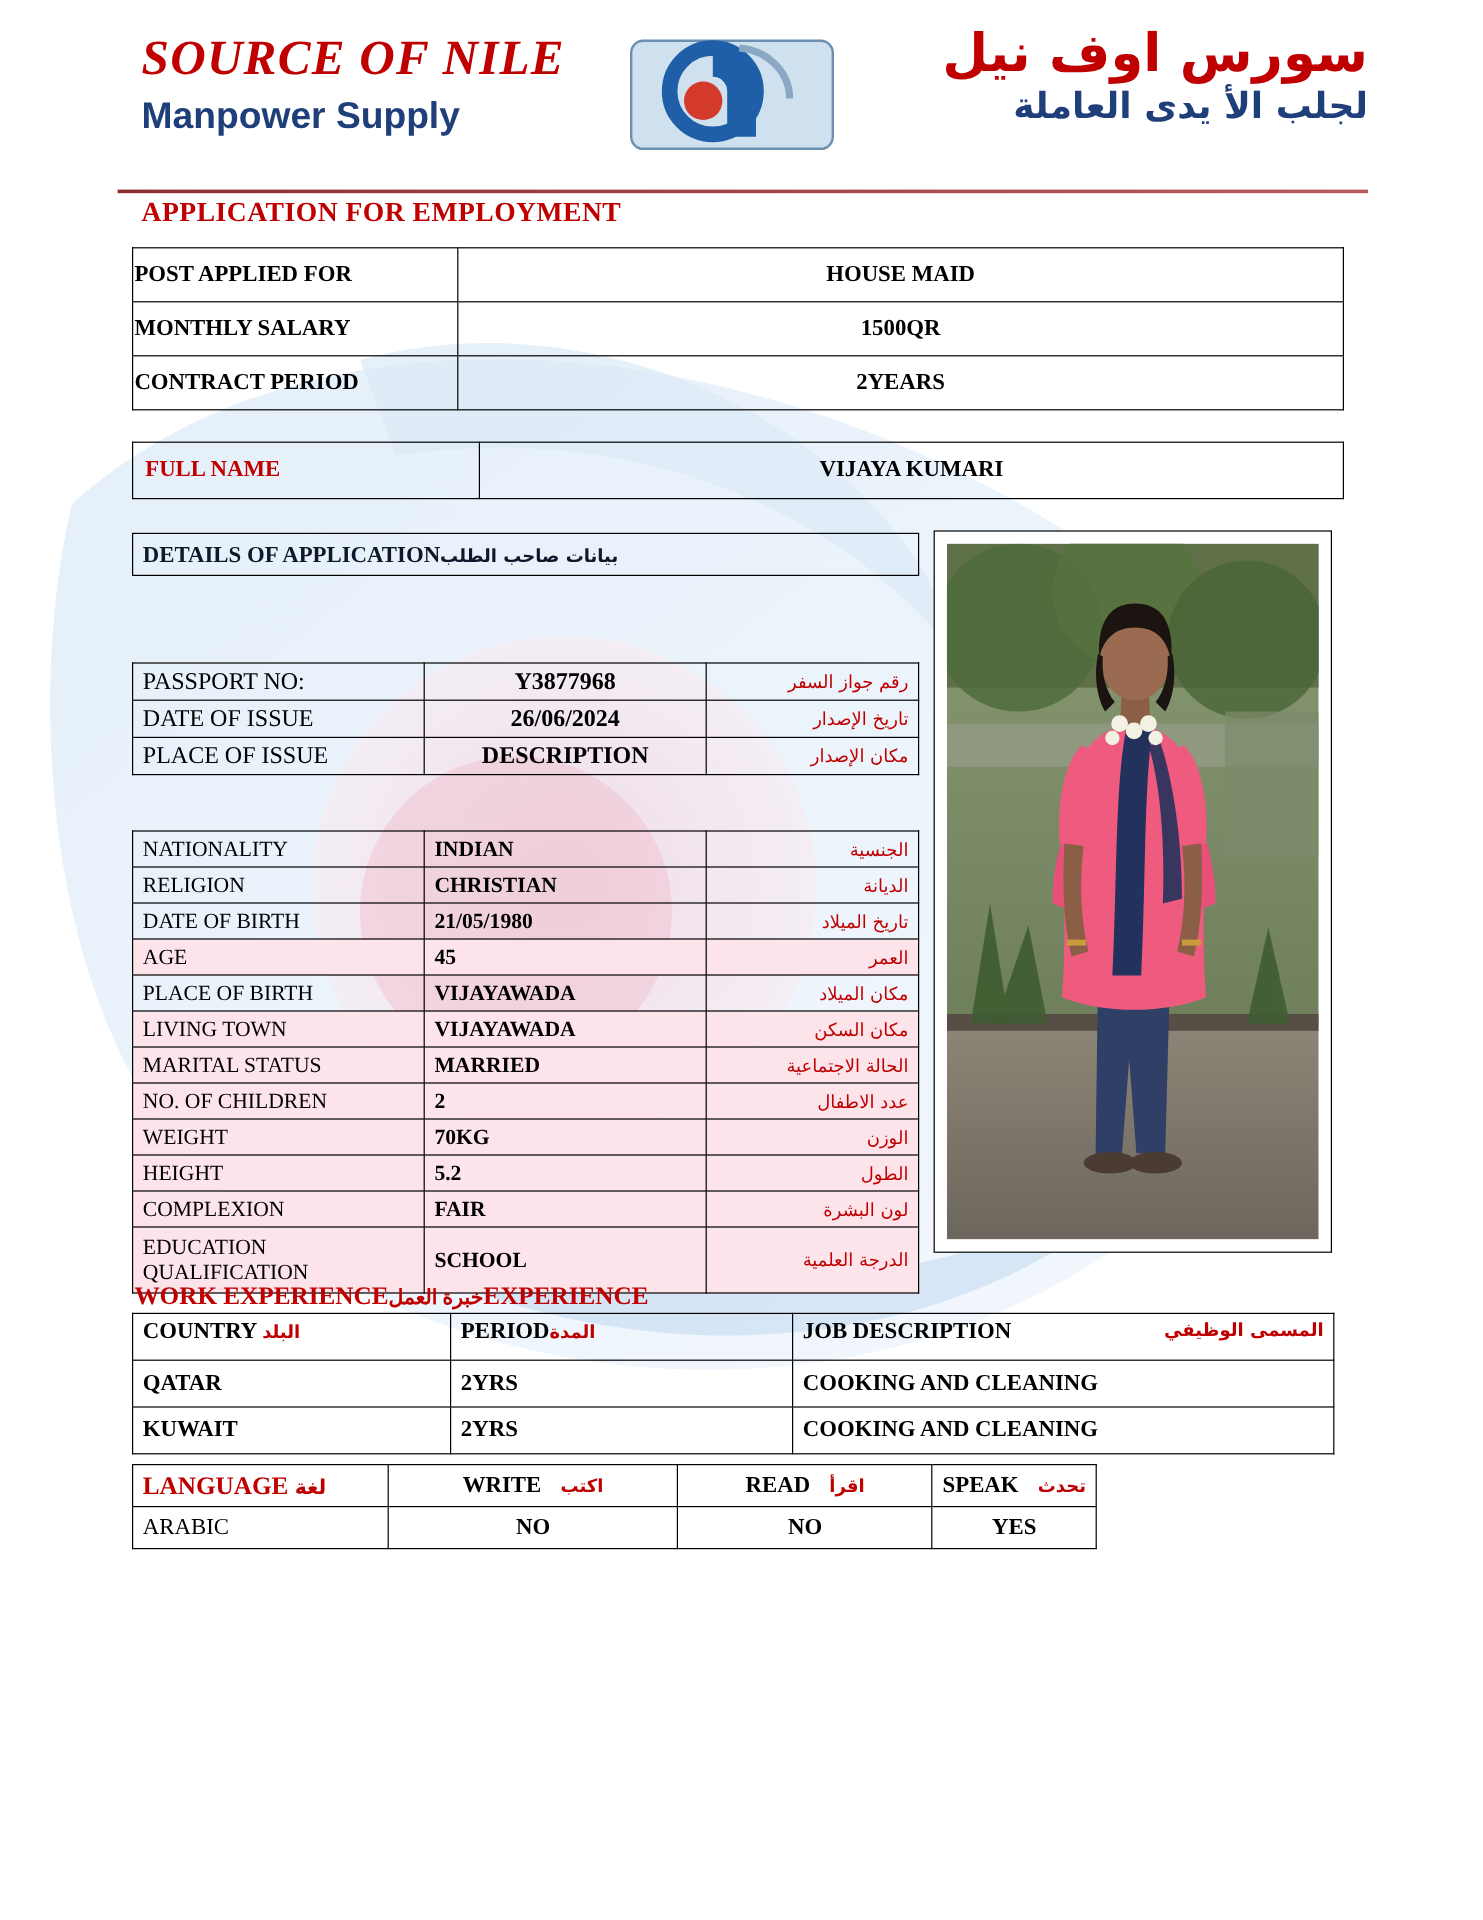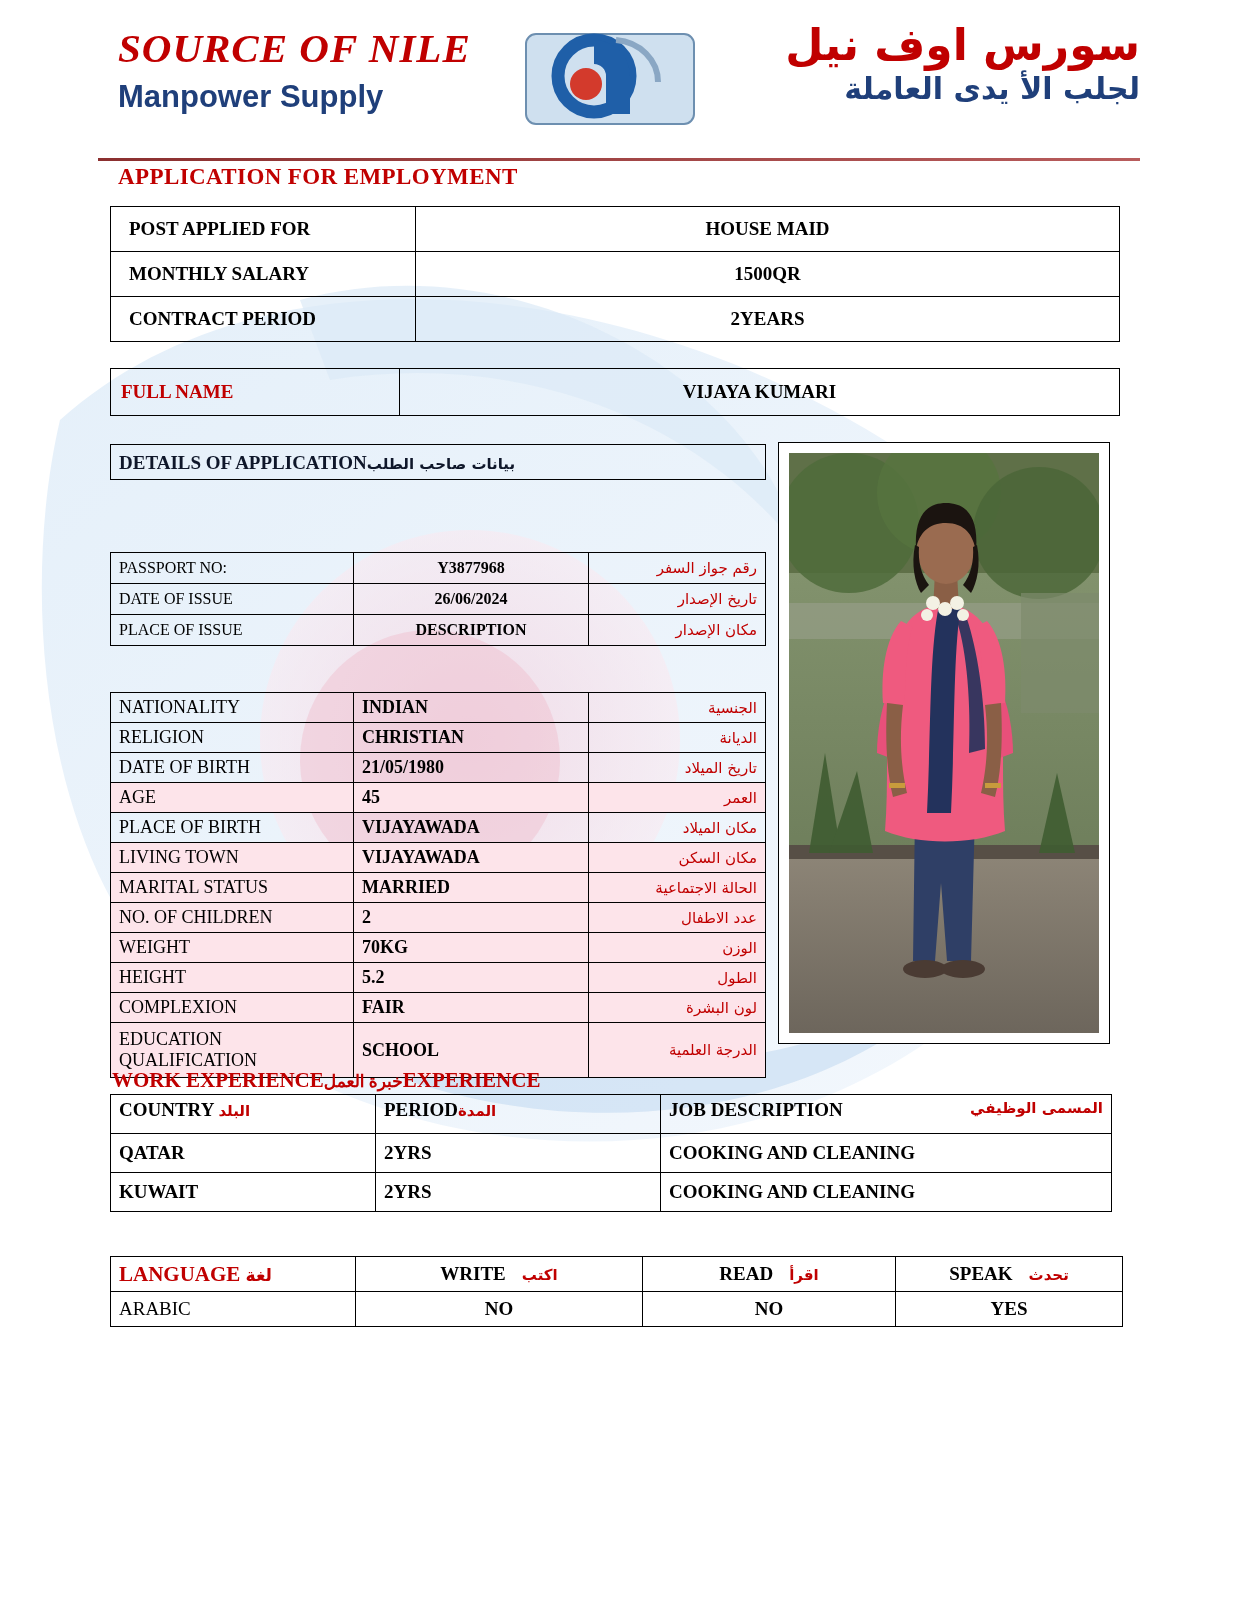--- a/index.html
+++ b/index.html
@@ -117,21 +117,21 @@
   td, th { padding: 0; }
 
   .tbl-post {
     margin: 16px 0 0 110px;
     width: 1010px;
     border: 1.5px solid #000;
   }
   .tbl-post td {
     border: 1px solid #000;
     height: 40px;
-    padding: 2px 18px;
+    padding: 2px 1px;
     font-weight: bold;
     font-size: 19px;
   }
   .tbl-post td.label { width: 268px; }
   .tbl-post td.value { text-align: center; }
 
   .tbl-name {
     margin: 26px 0 0 110px;
     width: 1010px;
     border: 1.5px solid #000;
@@ -167,21 +167,21 @@
   .tbl-passport {
     position: absolute;
     left: 110px;
     top: 552px;
     width: 656px;
     border: 1px solid #000;
   }
   .tbl-passport td {
     border: 1px solid #000;
     height: 28px;
-    font-size: 16px;
+    font-size: 20px;
     padding: 1px 8px;
   }
   .tbl-passport td.k { width: 226px; }
   .tbl-passport td.v { width: 218px; text-align: center; font-weight: bold; }
   .tbl-passport td.ar {
     text-align: right;
     direction: rtl;
     color: #c00000;
     font-family: "DejaVu Sans", sans-serif;
     font-size: 15px;
@@ -262,22 +262,22 @@
     font-size: 15px;
     font-weight: bold;
   }
   .tbl-work td.c1 { width: 248px; }
   .tbl-work td.c2 { width: 268px; }
   .tbl-work .ar-right { float: right; }
 
   .tbl-lang {
     position: absolute;
     left: 110px;
-    top: 1256px;
-    width: 1013px;
+    top: 1220px;
+    width: 804px;
     border: 1px solid #000;
   }
   .tbl-lang td {
     border: 1px solid #000;
     padding: 2px 8px;
     font-size: 19px;
     height: 30px;
   }
   .tbl-lang td.lang-hdr {
     width: 228px;

